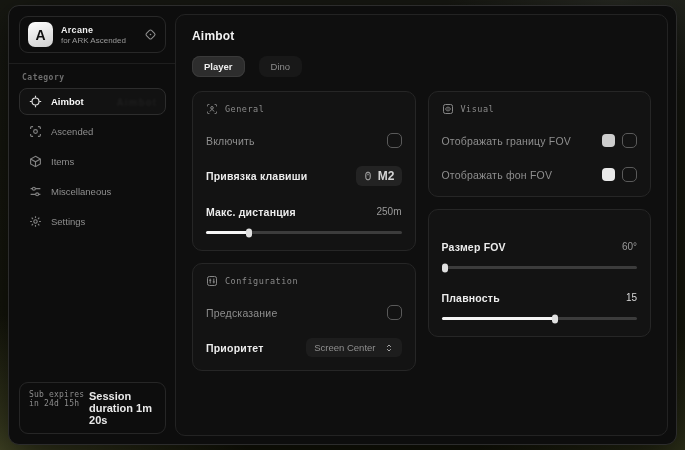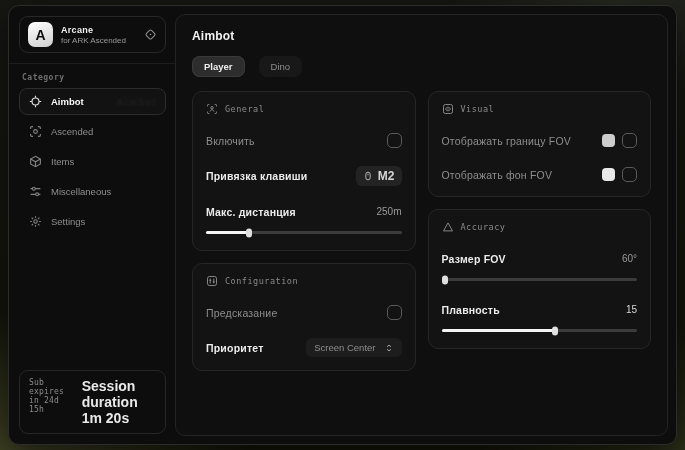--- a/index.html
+++ b/index.html
@@ -44,21 +44,21 @@
   .navitem .nicon { display:flex; color:inherit; opacity:.9; }
   .ghost {
     position:absolute; right:8px; top:50%; transform:translateY(-50%);
     font-size:10px; font-weight:bold; color:rgba(255,255,255,.05); filter:blur(1px); letter-spacing:1px;
   }
   .subbox {
     margin-top:auto; border:1px solid #262626; border-radius:9px; padding:7px 9px;
     display:flex; flex-direction:row; gap:3px;
   }
   .subline1 { font-family:"DejaVu Sans Mono", monospace; font-size:8px; color:#8d8d8d; letter-spacing:.2px; }
-  .subline2 { font-size:14px; font-weight:bold; color:#e9e9e9; }
+  .subline2 { font-size:11px; font-weight:bold; color:#e9e9e9; }
   
   .main {
     flex:1; margin:8px 8px 8px 0; border:1px solid #232323; border-radius:10px;
     background:#0f0f0f; padding:14px 16px; display:flex; flex-direction:column;
   }
   .pagetitle { font-size:12px; font-weight:bold; color:#f2f2f2; letter-spacing:.2px; }
   .tabs { display:flex; gap:14px; margin-top:13px; }
   .tab {
     padding:5px 12px; border-radius:8px; font-size:9.5px; color:#8c8c8c; background:#181818; cursor:default;
   }
@@ -288,28 +288,20 @@
           <div class="row">
             <span class="lbl">Отображать фон FOV</span>
             <span class="rgroup">
               <span class="swatch" style="background: rgb(233, 233, 233);"></span>
               <span class="checkbox"></span>
             </span>
           </div>
         </div>
 
         <div class="card">
-          <div class="cardhead">
-            <span>
-              <svg width="12" height="12" viewBox="0 0 16 16" fill="none" stroke="currentColor" stroke-width="1.3">
-                <path d="M8 2.6 14 13.2H2z" stroke-linejoin="round"></path>
-              </svg>
-            </span>
-            <span class="ctitle">Accuracy</span>
-          </div>
 
           <div class="row">
             <span class="lbl on">Размер FOV</span>
             <span class="val">60°</span>
           </div>
           <div class="slider">
             <div class="track">
               <div class="fill" style="width: 2%;">
                 <span class="thumb"></span>
               </div>

